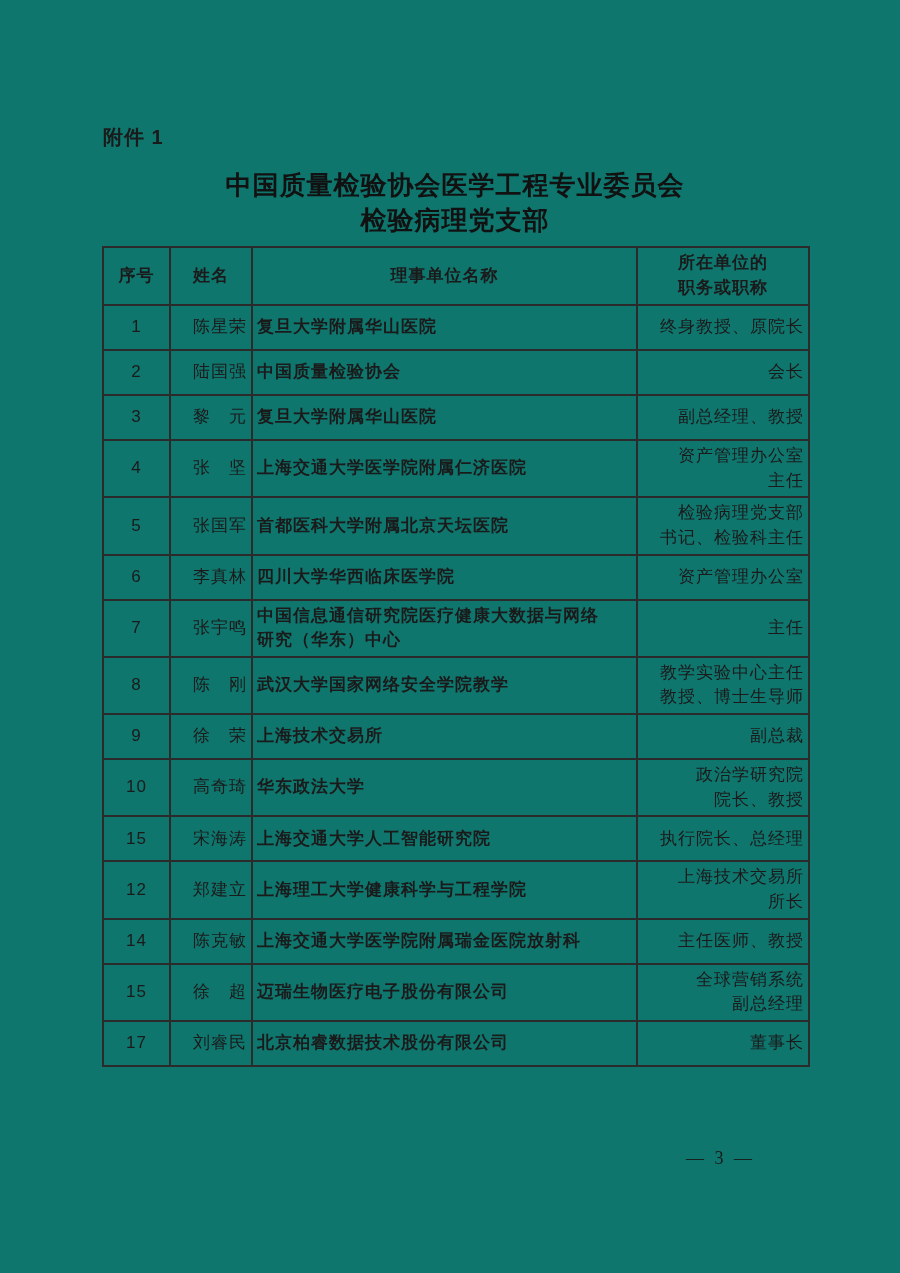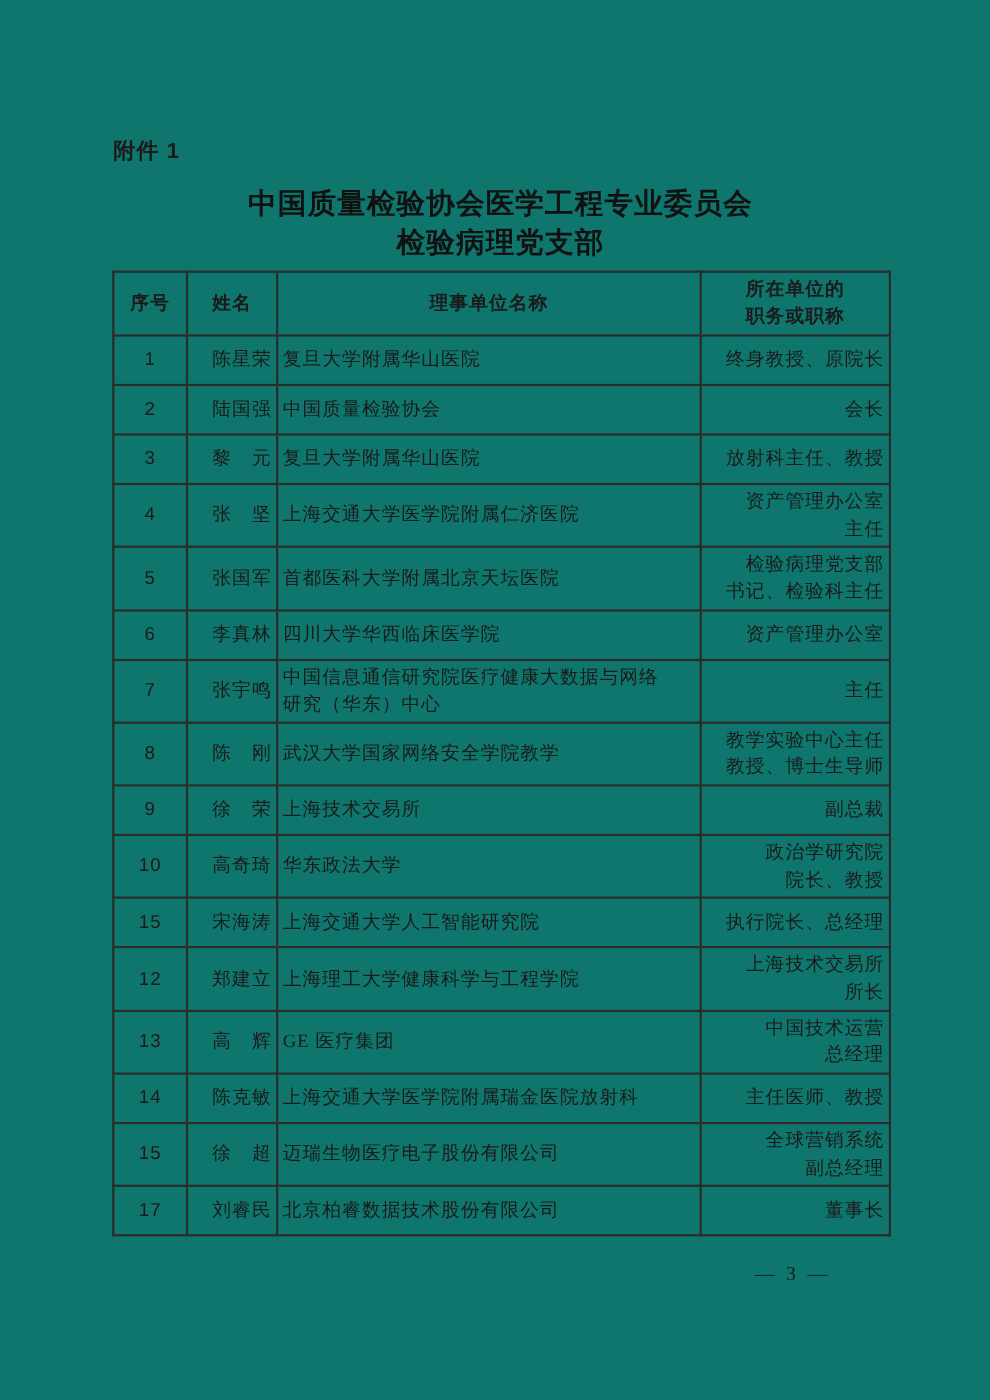--- a/index.html
+++ b/index.html
@@ -73,20 +73,21 @@
   }
   td.col-name {
     text-align: right;
     white-space: nowrap;
   }
   td.col-org {
     text-align: left;
     padding-left: 10px;
     white-space: pre-line;
     letter-spacing: 2px;
+    font-weight: bold;
   }
   td.col-title {
     text-align: right;
     white-space: pre-line;
   }
   .page-number {
     position: absolute;
     left: 686px;
     top: 1148px;
     font-size: 18px;
@@ -132,21 +133,21 @@
         <tr>
     <td class="col-no">2</td>
     <td class="col-name">陆国强</td>
     <td class="col-org">中国质量检验协会</td>
     <td class="col-title">会长</td>
   </tr>
         <tr>
     <td class="col-no">3</td>
     <td class="col-name">黎　元</td>
     <td class="col-org">复旦大学附属华山医院</td>
-    <td class="col-title">放射科主任、教授</td>
+    <td class="col-title">副总经理、教授</td>
   </tr>
         <tr>
     <td class="col-no">4</td>
     <td class="col-name">张　坚</td>
     <td class="col-org">上海交通大学医学院附属仁济医院</td>
     <td class="col-title">资产管理办公室
 主任</td>
   </tr>
         <tr>
     <td class="col-no">5</td>
@@ -195,27 +196,20 @@
     <td class="col-title">执行院长、总经理</td>
   </tr>
         <tr>
     <td class="col-no">12</td>
     <td class="col-name">郑建立</td>
     <td class="col-org">上海理工大学健康科学与工程学院</td>
     <td class="col-title">上海技术交易所
 所长</td>
   </tr>
         <tr>
-    <td class="col-no">13</td>
-    <td class="col-name">高　辉</td>
-    <td class="col-org">GE 医疗集团</td>
-    <td class="col-title">中国技术运营
-总经理</td>
-  </tr>
-        <tr>
     <td class="col-no">14</td>
     <td class="col-name">陈克敏</td>
     <td class="col-org">上海交通大学医学院附属瑞金医院放射科</td>
     <td class="col-title">主任医师、教授</td>
   </tr>
         <tr>
     <td class="col-no">15</td>
     <td class="col-name">徐　超</td>
     <td class="col-org">迈瑞生物医疗电子股份有限公司</td>
     <td class="col-title">全球营销系统

